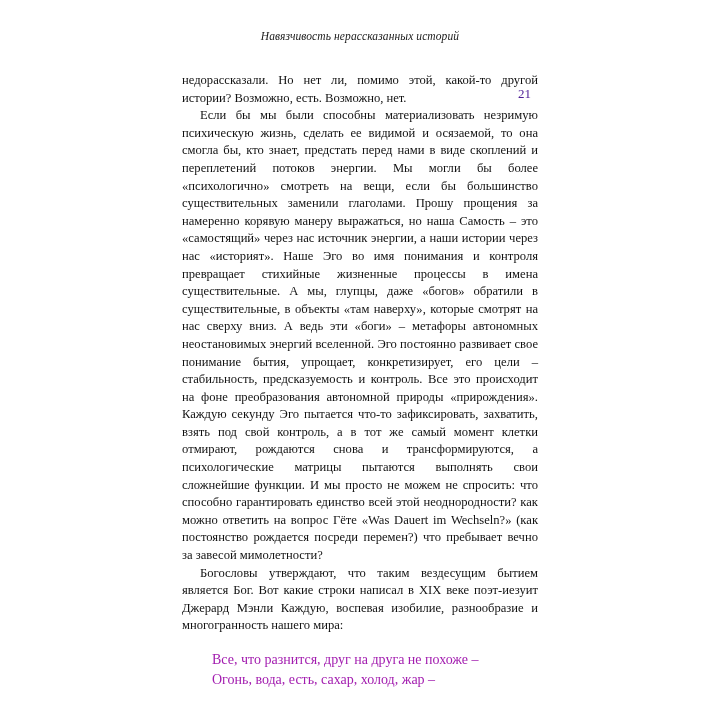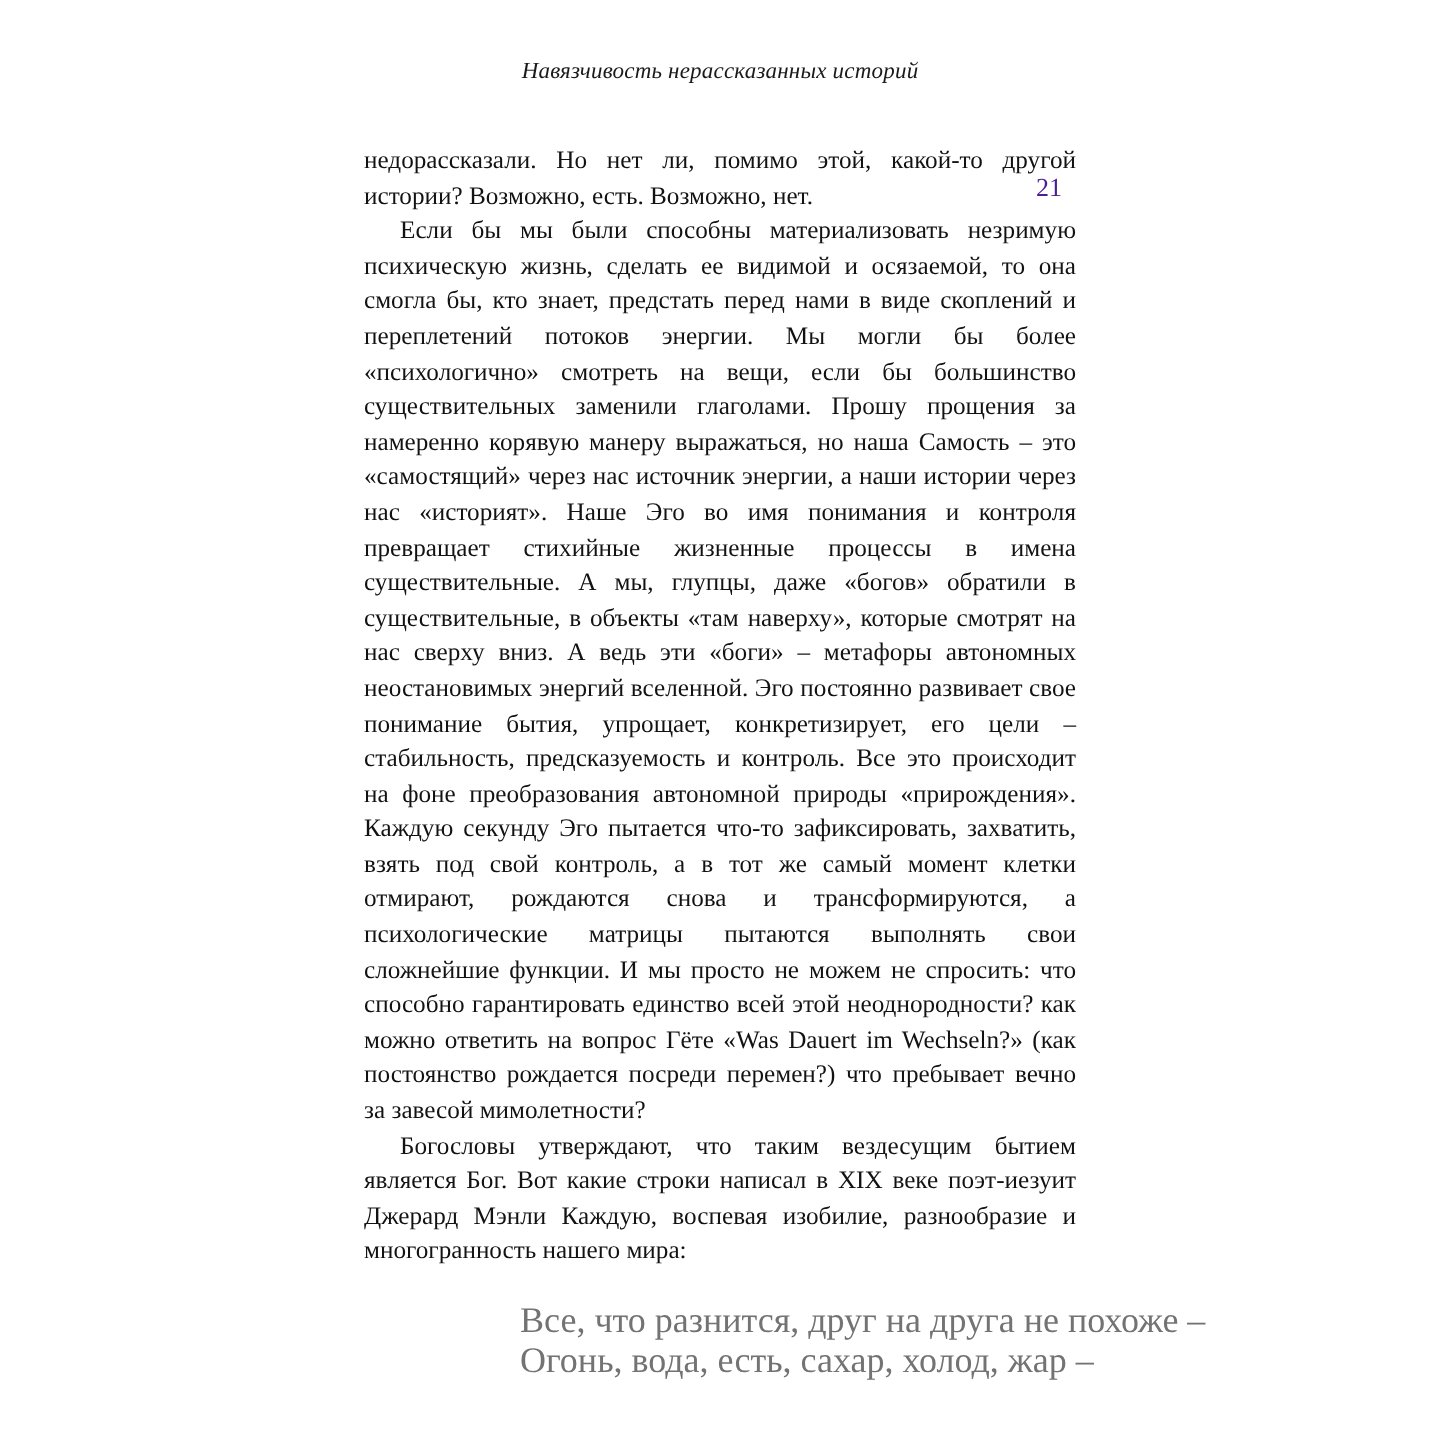--- a/index.html
+++ b/index.html
@@ -60,25 +60,24 @@
     color: #121212;
   }
   .para.indent {
     text-indent: 18px;
   }
   .verse-block {
     margin-top: 15px;
     padding-left: 30px;
   }
   .verse-line {
-    font-size: 18px;
+    font-size: 14px;
     line-height: 20px;
-    color: #737373;
+    color: #a21caf;
     white-space: nowrap;
-    margin-left: 48px;
   }
 </style>
 </head>
 <body>
 
 <div class="page">
 
   <div class="header">
     <div class="header-title">Навязчивость нерассказанных историй</div>
   </div>

